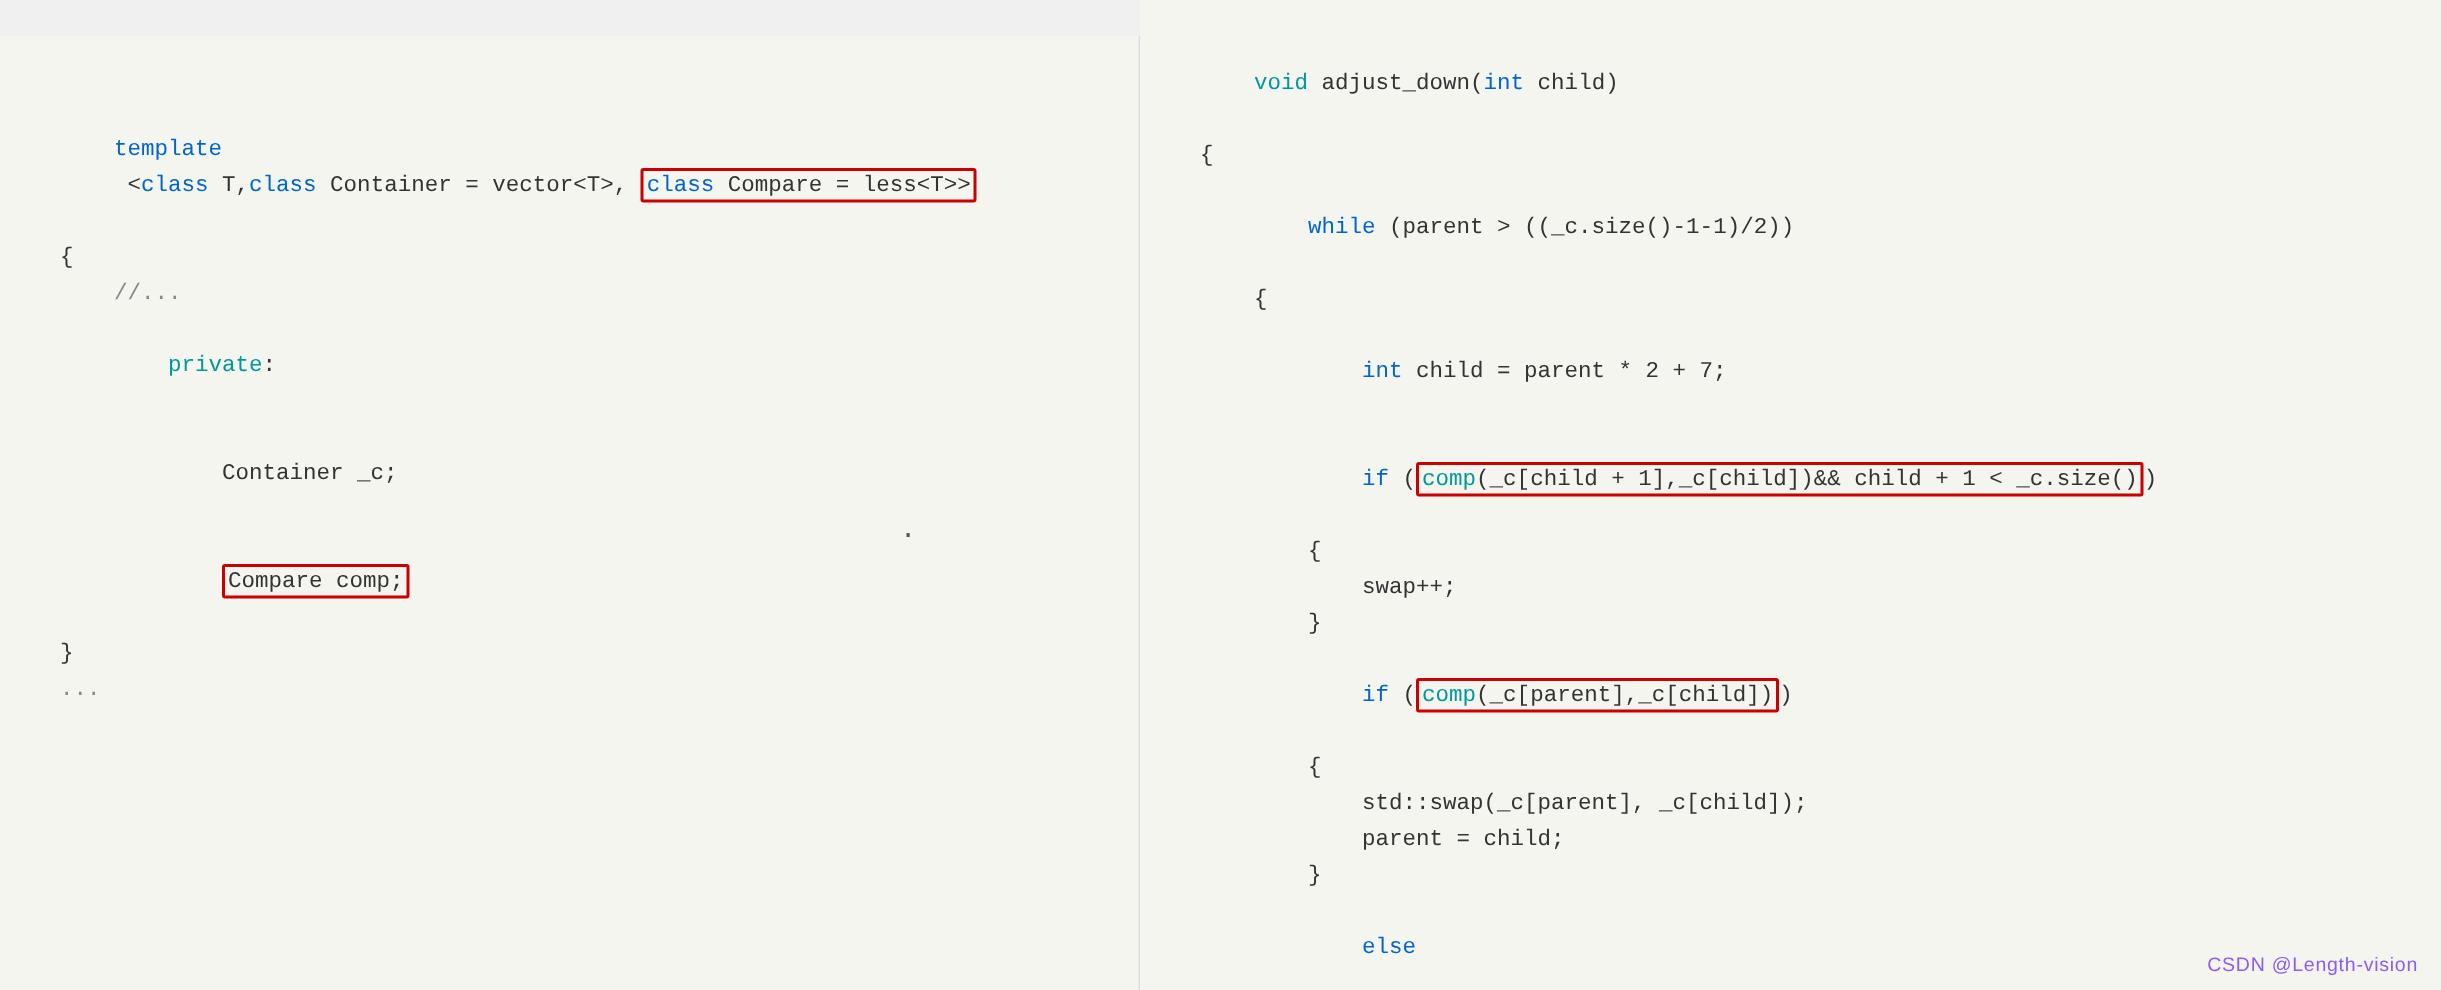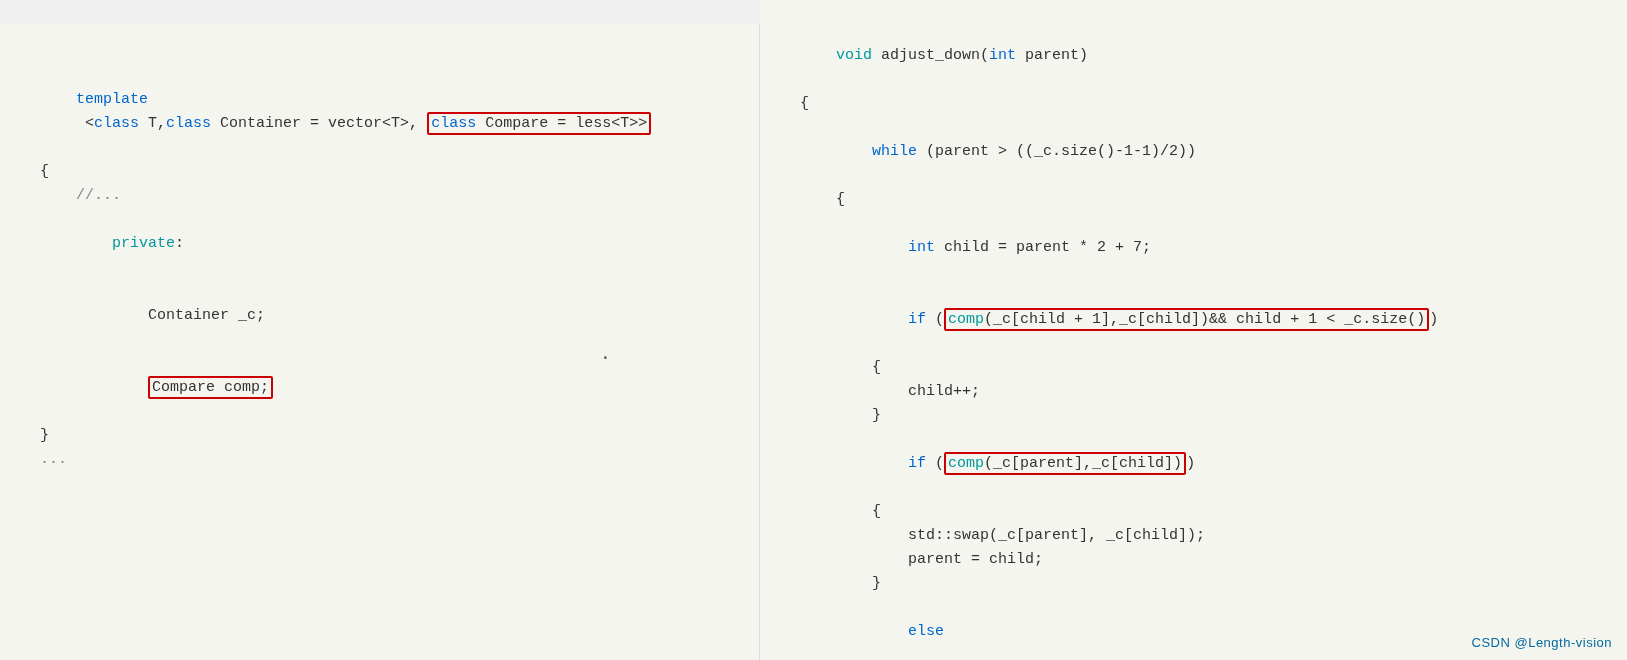--- a/index.html
+++ b/index.html
@@ -65,21 +65,21 @@
       padding: 1px 2px;
       border-radius: 2px;
     }
 
     .watermark {
       position: absolute;
       bottom: 10px;
       right: 15px;
       font-family: Arial, sans-serif;
       font-size: 13px;
-      color: #0369a1;
+      color: #8b5cf6;
       letter-spacing: 0.5px;
     }
 
     .dot {
       position: absolute;
       bottom: 320px;
       left: 600px;
       font-size: 18px;
       color: #555;
     }
@@ -106,38 +106,38 @@
   </div>
   <div class="code-line"><span class="text-normal">}</span></div>
   <div class="code-line"><span class="text-gray">...</span></div>
 
   <div class="dot">.</div>
 </div>
 
 <div class="right-panel">
 
   <div class="code-line">
-    <span class="kw-teal">void</span><span class="text-normal"> adjust_down(</span><span class="kw-blue">int</span><span class="text-normal"> parent)</span>
+    <span class="kw-teal">void</span><span class="text-normal"> adjust_down(</span><span class="kw-blue">int</span><span class="text-normal"> child)</span>
   </div>
   <div class="code-line"><span class="text-normal">{</span></div>
 
   <div class="code-line">
     <span class="text-normal">    </span><span class="kw-blue">while</span><span class="text-normal"> (parent &gt; ((_c.size()-1-1)/2))</span>
   </div>
   <div class="code-line"><span class="text-normal">    {</span></div>
 
   <div class="code-line">
     <span class="text-normal">        </span><span class="kw-blue">int</span><span class="text-normal"> child = parent * 2 + 7;</span>
   </div>
 
   <div class="code-line">
     <span class="text-normal">        </span><span class="kw-blue">if</span><span class="text-normal"> (</span><span class="highlight-box"><span class="kw-teal">comp</span><span class="text-normal">(_c[child + 1],_c[child])&amp;&amp; child + 1 &lt; _c.size()</span></span><span class="text-normal">)</span>
   </div>
   <div class="code-line"><span class="text-normal">        {</span></div>
-  <div class="code-line"><span class="text-normal">            child++;</span></div>
+  <div class="code-line"><span class="text-normal">            swap++;</span></div>
   <div class="code-line"><span class="text-normal">        }</span></div>
 
   <div class="code-line">
     <span class="text-normal">        </span><span class="kw-blue">if</span><span class="text-normal"> (</span><span class="highlight-box"><span class="kw-teal">comp</span><span class="text-normal">(_c[parent],_c[child])</span></span><span class="text-normal">)</span>
   </div>
   <div class="code-line"><span class="text-normal">        {</span></div>
   <div class="code-line"><span class="text-normal">            std::swap(_c[parent], _c[child]);</span></div>
   <div class="code-line"><span class="text-normal">            parent = child;</span></div>
   <div class="code-line"><span class="text-normal">        }</span></div>
   <div class="code-line">

